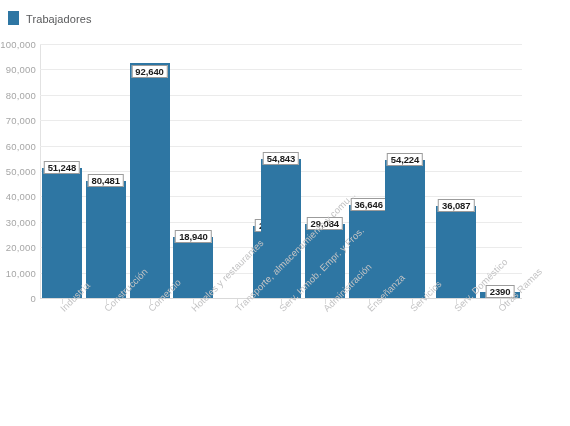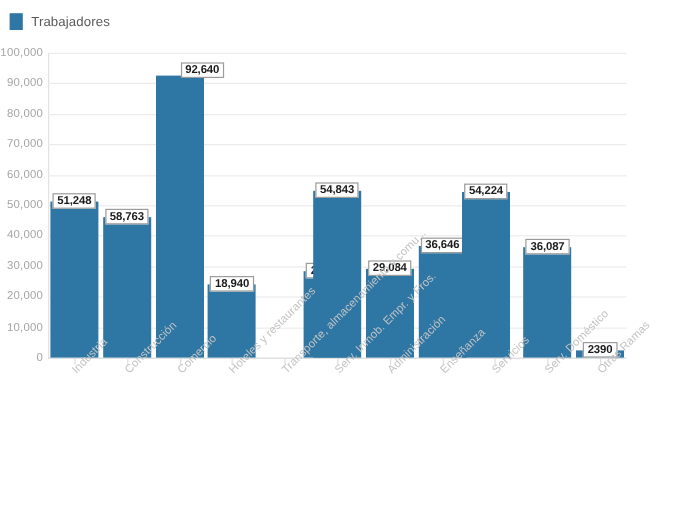--- a/index.html
+++ b/index.html
@@ -183,25 +183,25 @@
         <div class="gridline" style="top: 228.6px;"></div>
         <div class="gridline baseline" style="top: 254px;"></div>
       </div>
     <div class="bars" id="bars">
         <div class="bar-slot" style="left: 1.90909px; width: 40px;">
           <div class="bar" title="Industria" style="height: 130.17px; background: rgb(46, 118, 163);"></div>
           <div class="bar-value" style="bottom: 124.17px;">51,248</div>
         </div>
         <div class="bar-slot" style="left: 45.7273px; width: 40px;">
           <div class="bar" title="Construcción" style="height: 116.802px; background: rgb(46, 118, 163);"></div>
-          <div class="bar-value" style="bottom: 110.802px;">58,763</div>
+          <div class="bar-value" style="bottom: 110.802px;">80,481</div>
         </div>
         <div class="bar-slot" style="left: 89.5455px; width: 40px;">
           <div class="bar" title="Comercio" style="height: 235.306px; background: rgb(46, 118, 163);"></div>
-          <div class="bar-value" style="bottom: 233px; margin-left: 19px;">92,640</div>
+          <div class="bar-value" style="bottom: 220px;">92,640</div>
         </div>
         <div class="bar-slot" style="left: 133.364px; width: 40px;">
           <div class="bar" title="Hoteles y restaurantes" style="height: 60.6527px; background: rgb(46, 118, 163);"></div>
           <div class="bar-value" style="bottom: 54.6527px;">18,940</div>
         </div>
         <div class="bar-slot" style="left: 177.182px; width: 40px; margin-left: 36px;">
           <div class="bar" title="Transporte, almacenamiento y comu..." style="height: 72.0141px; background: rgb(46, 118, 163);"></div>
           <div class="bar-value" style="bottom: 66.0141px;">28,352</div>
         </div>
         <div class="bar-slot" style="left: 221px; width: 40px;">

